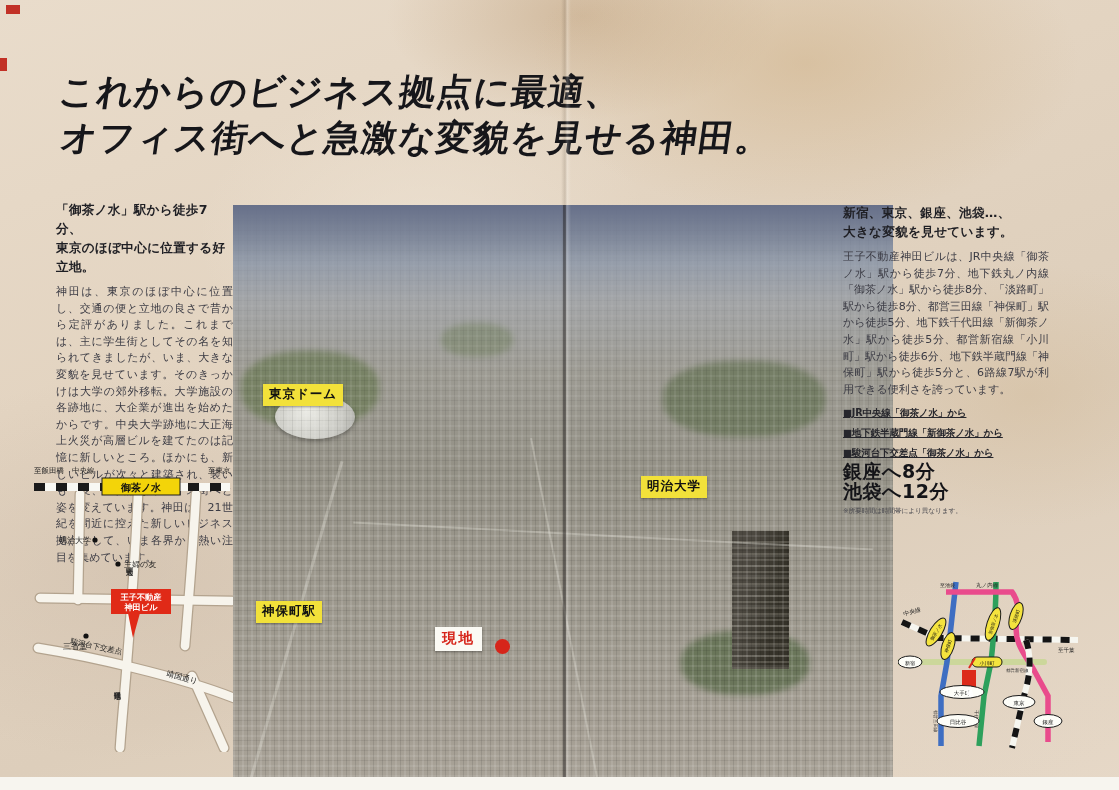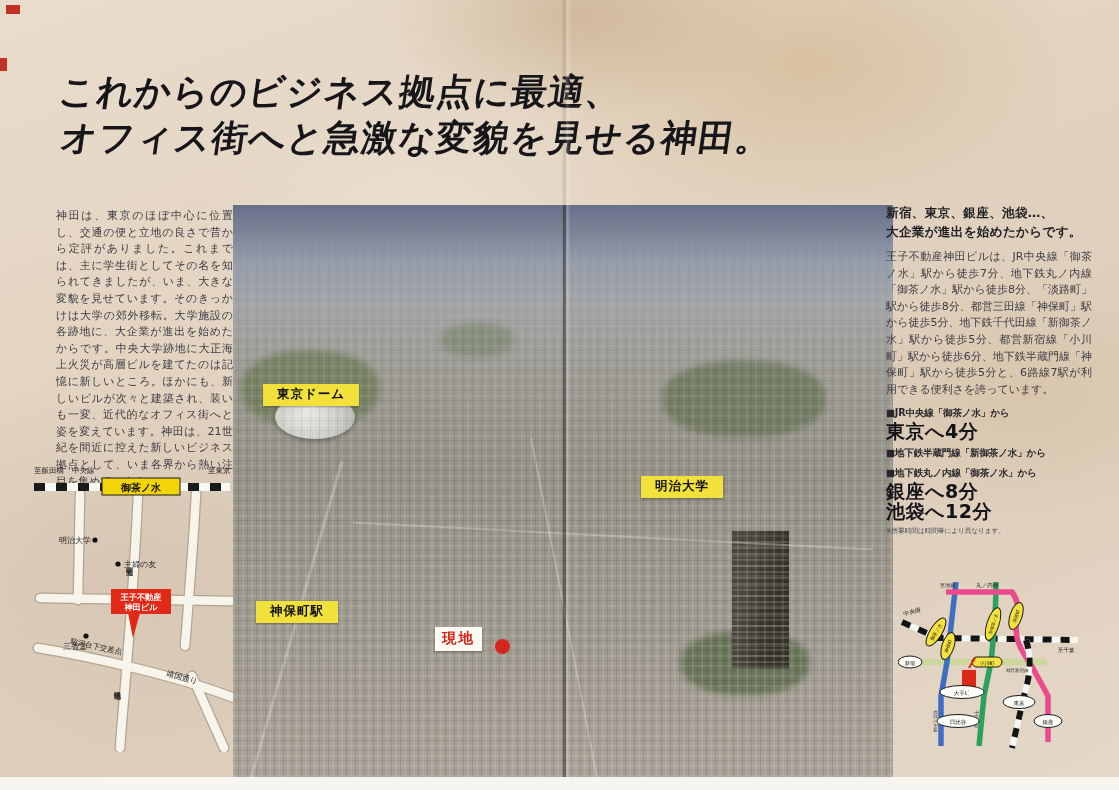--- a/index.html
+++ b/index.html
@@ -15,22 +15,22 @@
       linear-gradient(160deg,#e9dccb 0%,#e3d4c1 35%,#ddcebb 65%,#e6d8c7 100%);}
   .abs{position:absolute;}
   
   .headline{left:56px;top:68px;width:720px;font-family:"DejaVu Serif","Liberation Serif",serif;
     font-weight:700;font-size:36px;line-height:46px;color:#16161a;letter-spacing:1px;
     transform:skewX(-8deg);}
   
   .colhead{font-size:12.6px;font-weight:700;color:#1f1f24;line-height:19px;letter-spacing:.3px;}
   .colbody{font-size:11px;line-height:16.6px;color:#3b3b44;text-align:justify;margin-top:8px;}
   .left-col{left:56px;top:200px;width:177px;}
-  .right-col{left:886px;top:203px;width:206px;}
-  .list-sec{font-size:9.6px;font-weight:700;color:#26262c;line-height:17px;margin-top:3px;letter-spacing:-.2px;}
+  .right-col{left:843px;top:203px;width:206px;}
+  .list-sec{font-size:9.6px;font-weight:700;color:#26262c;line-height:17px;margin-top:3px;letter-spacing:-.2px;text-decoration:underline;}
   .list-item{font-size:19px;font-weight:700;color:#141418;line-height:20px;letter-spacing:.5px;}
   .note{font-size:6.8px;color:#4a4a50;margin-top:5px;letter-spacing:-.2px;}
   
   .photo{left:233px;top:205px;width:660px;height:572px;overflow:hidden;
     background:linear-gradient(180deg,#67708a 0%,#7c8598 5%,#959daa 10%,#a3a5a7 17%,
       #9d9b93 29%,#949186 46%,#9a968b 62%,#a09b90 78%,#a59f94 92%,#a8a297 100%);}
   .ph-tex{left:0;top:0;width:660px;height:572px;
     background:
       repeating-linear-gradient(90deg, rgba(255,255,255,.10) 0 2px, rgba(0,0,0,0) 2px 5px, rgba(0,0,0,.09) 5px 6px, rgba(0,0,0,0) 6px 9px),
       repeating-linear-gradient(0deg, rgba(255,255,255,.09) 0 2px, rgba(0,0,0,0) 2px 6px, rgba(0,0,0,.07) 6px 7px, rgba(0,0,0,0) 7px 10px);
@@ -38,21 +38,21 @@
     mask:linear-gradient(180deg,transparent 0%,rgba(0,0,0,.25) 10%,rgba(0,0,0,.7) 30%,#000 55%);}
   .park{border-radius:45%;filter:blur(3px);}
   .road{background:#d9d6cd;opacity:.4;}
   .dome{left:42px;top:190px;width:80px;height:44px;border-radius:50%;
     background:radial-gradient(circle at 40% 32%,#ecece6,#c9c9c3 65%,#a9a9a4);box-shadow:0 2px 4px rgba(0,0,0,.3);}
   .tower{left:499px;top:326px;width:57px;height:138px;
     background:linear-gradient(100deg,#4c4840 28%,#353229 72%);}
   .tower-stripes{left:0;top:8px;width:57px;height:130px;
     background:repeating-linear-gradient(0deg,rgba(230,225,210,.18) 0 2px,transparent 2px 6px);}
   .ylabel{background:#f2e13a;color:#121212;font-weight:700;font-size:12.5px;
-    padding:2px 14px 3px;letter-spacing:1px;box-shadow:0 1px 2px rgba(0,0,0,.35);white-space:nowrap;}
+    padding:2px 6px 3px;letter-spacing:1px;box-shadow:0 1px 2px rgba(0,0,0,.35);white-space:nowrap;}
   .site-label{background:#fbfaf4;color:#d6251a;font-weight:700;font-size:14.5px;
     padding:2px 7px 3px;letter-spacing:2px;box-shadow:0 1px 2px rgba(0,0,0,.35);}
   .site-dot{width:15px;height:15px;border-radius:50%;background:#d6251a;}
   
   .crease{left:561px;top:0;width:10px;height:790px;
     background:linear-gradient(90deg,transparent,rgba(70,56,40,.16) 40%,rgba(255,255,255,.22) 62%,transparent);}
   .photo-crease{left:330px;top:0;width:3px;height:572px;background:rgba(18,18,24,.42);}
   .bottom-strip{left:0;top:777px;width:1119px;height:13px;background:#f7f5ef;}
   .mark{background:#c23126;}
   
@@ -73,20 +73,22 @@
   <div class="abs mark" style="left:6px;top:5px;width:14px;height:9px;"></div>
   <div class="abs mark" style="left:0;top:58px;width:7px;height:13px;"></div>
 
   <div class="abs headline">
     <div>これからのビジネス拠点に最適、</div>
     <div style="padding-left:8px">オフィス街へと急激な変貌を見せる神田。</div>
   </div>
 
   <div class="abs left-col">
     <div class="colhead">
+      <div>「御茶ノ水」駅から徒歩7分、</div>
+      <div>東京のほぼ中心に位置する好立地。</div>
     </div>
     <div class="colbody">神田は、東京のほぼ中心に位置し、交通の便と立地の良さで昔から定評がありました。これまでは、主に学生街としてその名を知られてきましたが、いま、大きな変貌を見せています。そのきっかけは大学の郊外移転。大学施設の各跡地に、大企業が進出を始めたからです。中央大学跡地に大正海上火災が高層ビルを建てたのは記憶に新しいところ。ほかにも、新しいビルが次々と建築され、装いも一変、近代的なオフィス街へと姿を変えています。神田は、21世紀を間近に控えた新しいビジネス拠点として、いま各界から熱い注目を集めています。</div>
   </div>
 
   <div class="abs map-wrap">
     <svg width="208" height="302" viewBox="0 0 208 302">
 
       <g stroke="#b3a38e" stroke-width="11" fill="none" stroke-linecap="round">
         <path d="M52,44 L50,150"></path>
           <path d="M110,44 C108,90 104,150 99,212"></path>
@@ -154,28 +156,27 @@
     <div class="abs ylabel" style="left:30px;top:179px;">東京ドーム</div>
     <div class="abs ylabel" style="left:408px;top:271px;">明治大学</div>
     <div class="abs ylabel" style="left:23px;top:396px;">神保町駅</div>
     <div class="abs site-label" style="left:202px;top:422px;">現地</div>
     <div class="abs site-dot" style="left:262px;top:434px;"></div>
   </div>
 
   <div class="abs right-col">
     <div class="colhead">
       <div>新宿、東京、銀座、池袋…、</div>
-      <div>大企業が進出を始めたからです。</div>
+      <div>大きな変貌を見せています。</div>
     </div>
     <div class="colbody">王子不動産神田ビルは、JR中央線「御茶ノ水」駅から徒歩7分、地下鉄丸ノ内線「御茶ノ水」駅から徒歩8分、「淡路町」駅から徒歩8分、都営三田線「神保町」駅から徒歩5分、地下鉄千代田線「新御茶ノ水」駅から徒歩5分、都営新宿線「小川町」駅から徒歩6分、地下鉄半蔵門線「神保町」駅から徒歩5分と、6路線7駅が利用できる便利さを誇っています。</div>
     <div style="margin-top:6px;">
       <div class="list-sec">■JR中央線「御茶ノ水」から</div>
-      <div class="list-item">東京へ4分</div>
       <div class="list-sec">■地下鉄半蔵門線「新御茶ノ水」から</div>
-      <div class="list-sec">■地下鉄丸ノ内線「御茶ノ水」から</div>
+      <div class="list-sec">■駿河台下交差点「御茶ノ水」から</div>
       <div class="list-item">銀座へ8分</div>
       <div class="list-item">池袋へ12分</div>
       <div class="note">※所要時間は時間帯により異なります。</div>
     </div>
   </div>
 
   <div class="abs diagram-wrap">
     <svg width="190" height="190" viewBox="0 0 190 190">
 
       <line x1="0" y1="84" x2="146" y2="84" stroke="#ccd79b" stroke-width="6" stroke-linecap="round"></line>

